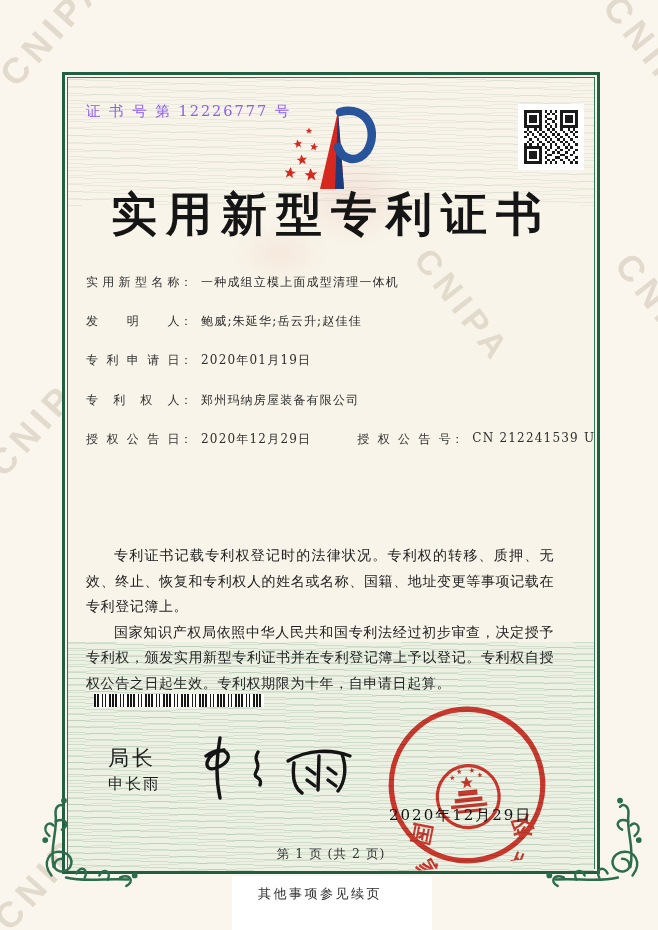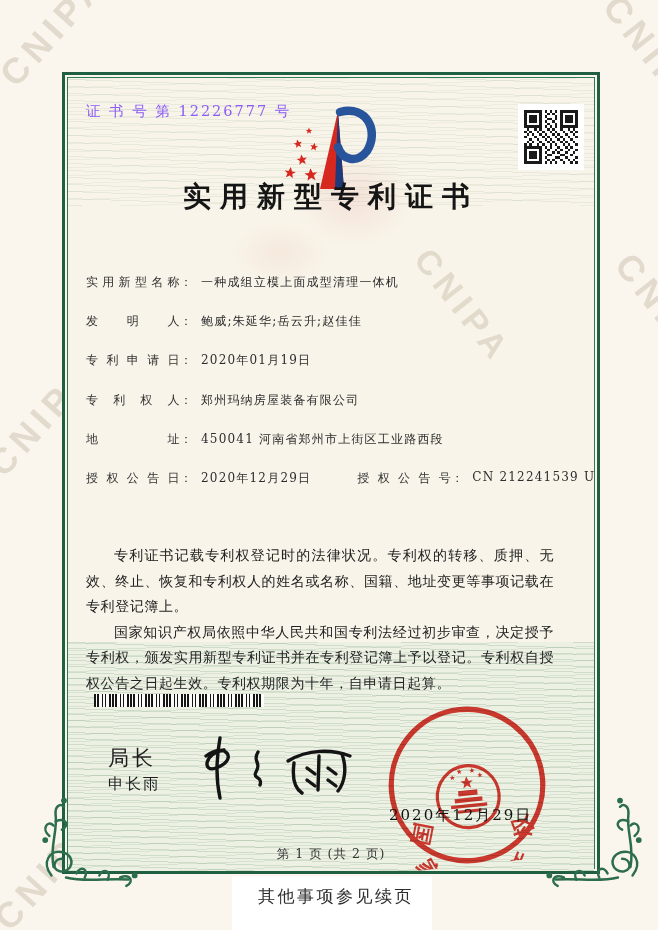--- a/index.html
+++ b/index.html
@@ -58,22 +58,22 @@
   }
 
   
   .cert-no { left:86px; top:102px; font-size:14.5px; letter-spacing:2px; color:#8b5cf6; z-index:3; }
   .logo-box { left:280px; top:98px; width:100px; height:100px; z-index:3; }
   .qr-box {
     left:518px; top:104px; width:66px; height:66px; background:#fff;
     padding:6px; z-index:3;
   }
   .title {
-    left:62px; top:178px; width:538px; text-align:center;
-    font-size:28px; font-weight:700; letter-spacing:9px; color:#151515; z-index:3;
+    left:62px; top:184px; width:538px; text-align:center;
+    font-size:46px; font-weight:700; letter-spacing:9px; color:#151515; z-index:3;
   }
 
   
   .fields { left:86px; top:274px; width:470px; z-index:3; font-size:12px; color:#333; }
   .frow { height:39.2px; white-space:nowrap; }
   .flabel {
     display:inline-block; width:94px; text-align:justify; text-align-last:justify;
     vertical-align:top; letter-spacing:0.5px;
   }
   .fcolon { display:inline-block; vertical-align:top; }
@@ -113,21 +113,21 @@
   
   .orn { z-index:4; }
   .orn-left  { left:36px;  top:786px; }
   .orn-right { left:538px; top:786px; transform:scaleX(-1); }
 
   
   .page-ind { left:62px; top:846px; width:538px; text-align:center;
               font-size:12.5px; letter-spacing:1px; color:#333; z-index:3; }
   .note-box {
     left:232px; top:876px; width:200px; height:54px; background:#ffffff; z-index:5;
-    font-size:17px; letter-spacing:2.5px; color:#2e2e2e; padding:9px 16px 0 26px;
+    font-size:13px; letter-spacing:2.5px; color:#2e2e2e; padding:9px 16px 0 26px;
   }
 </style>
 </head>
 <body>
 
 <div class="wm wm1">CNIPA</div>
 <div class="wm wm2">CNIPA</div>
 <div class="wm wm3">CNIPA</div>
 <div class="wm wm4">CNIPA</div>
 <div class="wm wm6">CNIPA</div>
@@ -198,23 +198,20 @@
     <span class="flabel">实用新型名称</span><span class="fcolon">：</span><span class="fvalue">一种成组立模上面成型清理一体机</span>
   </div>
   <div class="frow">
     <span class="flabel">发明人</span><span class="fcolon">：</span><span class="fvalue">鲍威;朱延华;岳云升;赵佳佳</span>
   </div>
   <div class="frow">
     <span class="flabel">专利申请日</span><span class="fcolon">：</span><span class="fvalue">2020年01月19日</span>
   </div>
   <div class="frow">
     <span class="flabel">专利权人</span><span class="fcolon">：</span><span class="fvalue">郑州玛纳房屋装备有限公司</span>
-  </div>
-  <div class="frow">
-    <span class="flabel">地址</span><span class="fcolon">：</span><span class="fvalue">450041 河南省郑州市上街区工业路西段</span>
   </div>
   <div class="frow">
     <span class="flabel">授权公告日</span><span class="fcolon">：</span><span class="fvalue">2020年12月29日</span><span class="fsecond"><span class="flabel">授权公告号</span><span class="fcolon">：</span><span class="fvalue">CN 212241539 U</span></span>
   </div>
 </div>
 
 <div class="abs paras">
   <p>专利证书记载专利权登记时的法律状况。专利权的转移、质押、无效、终止、恢复和专利权人的姓名或名称、国籍、地址变更等事项记载在专利登记簿上。</p>
   <p>国家知识产权局依照中华人民共和国专利法经过初步审查，决定授予专利权，颁发实用新型专利证书并在专利登记簿上予以登记。专利权自授权公告之日起生效。专利权期限为十年，自申请日起算。</p>
 </div>

